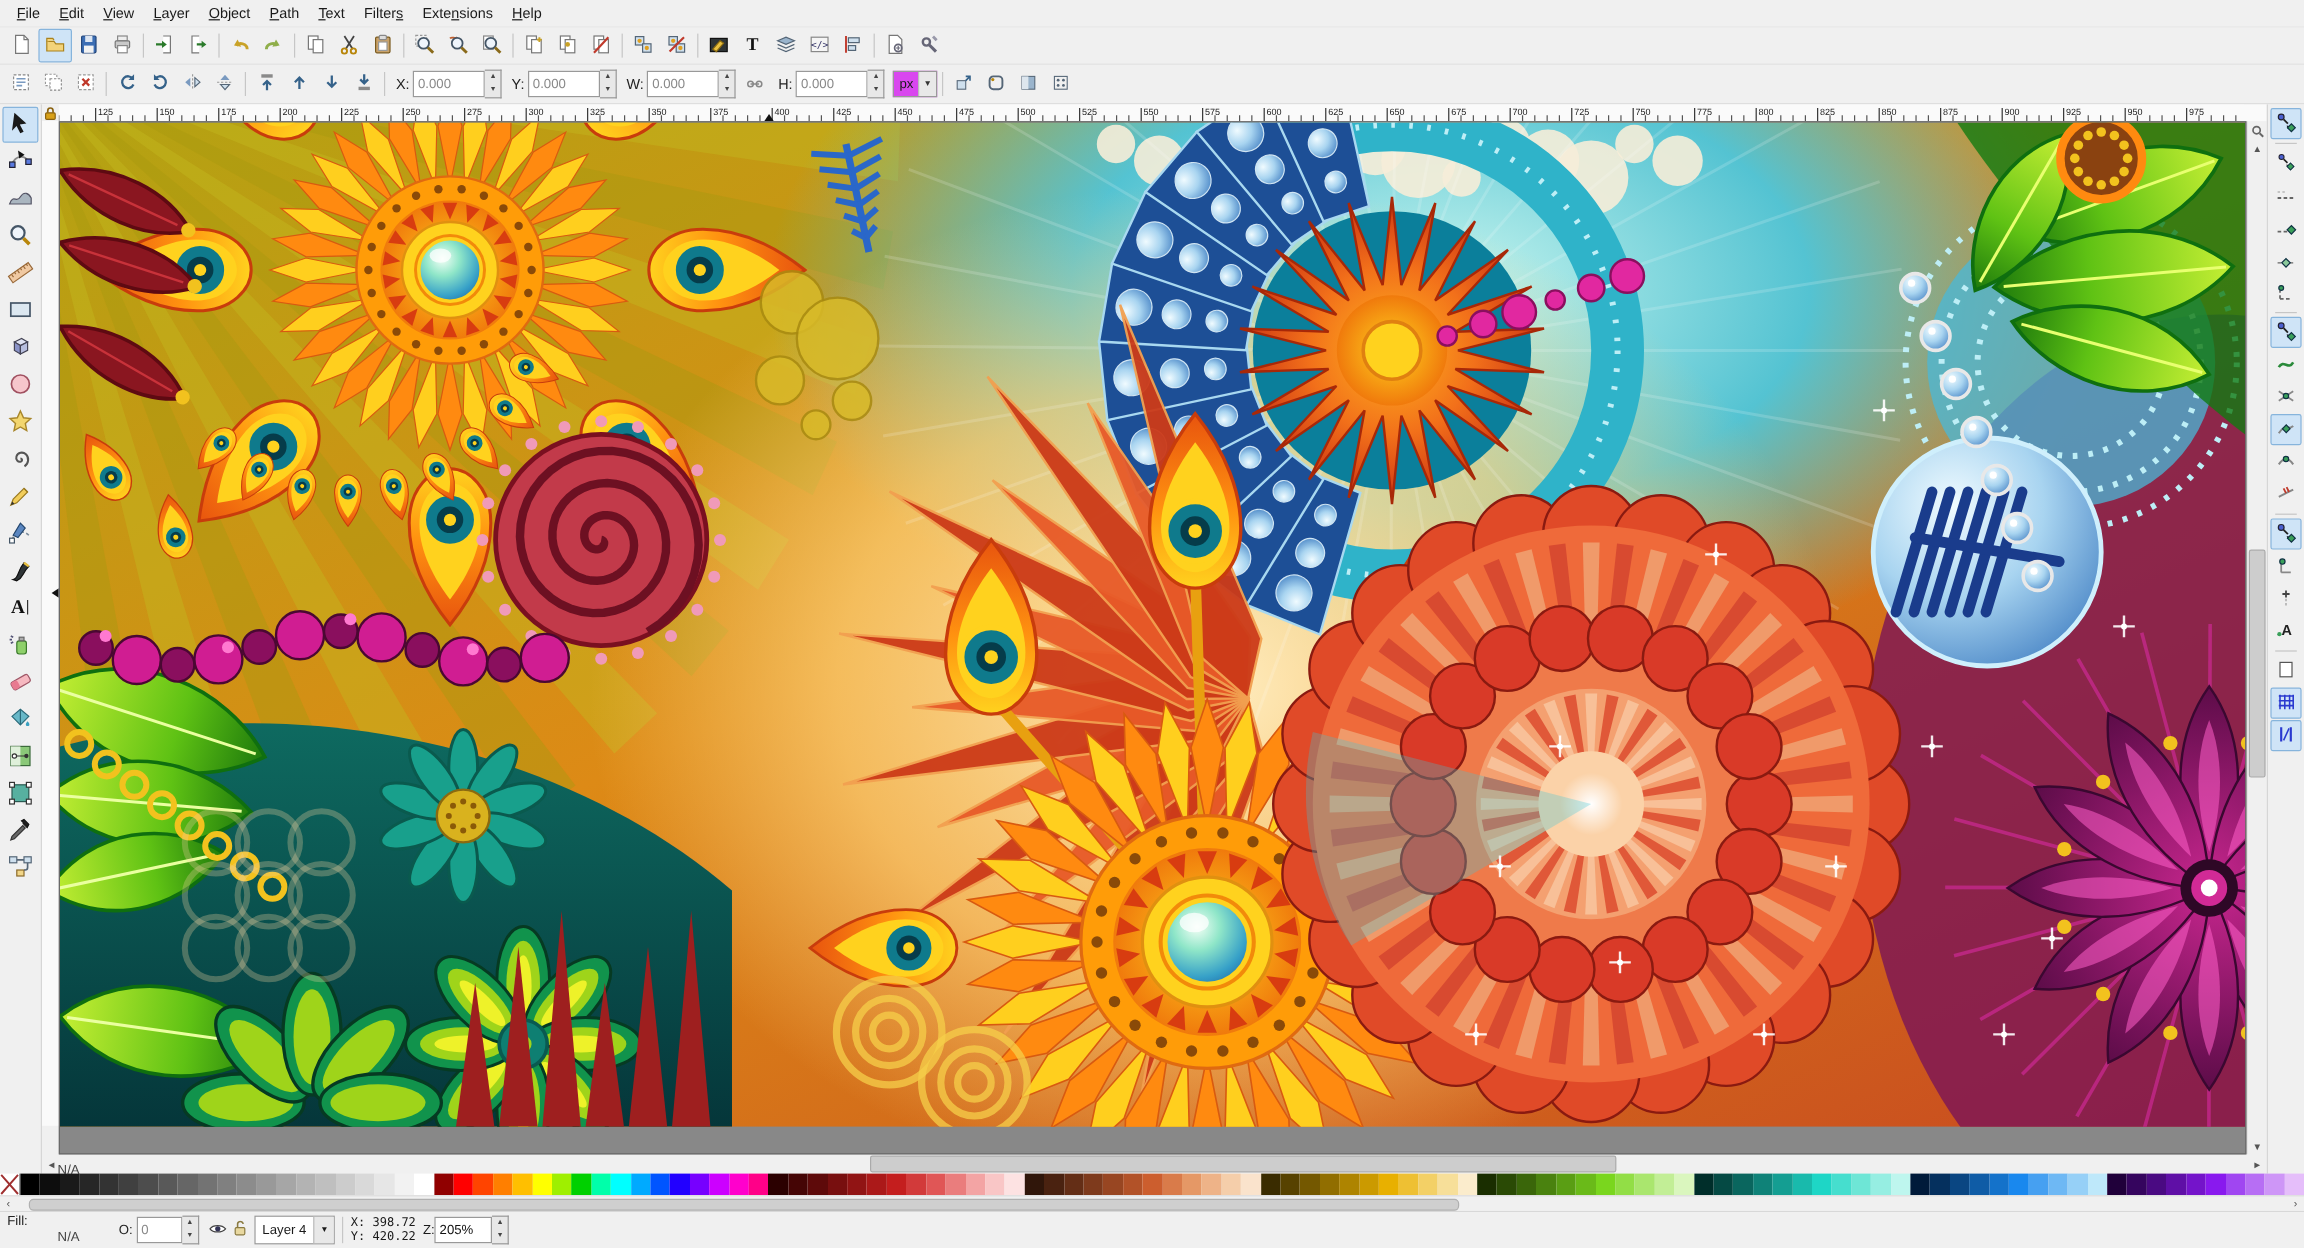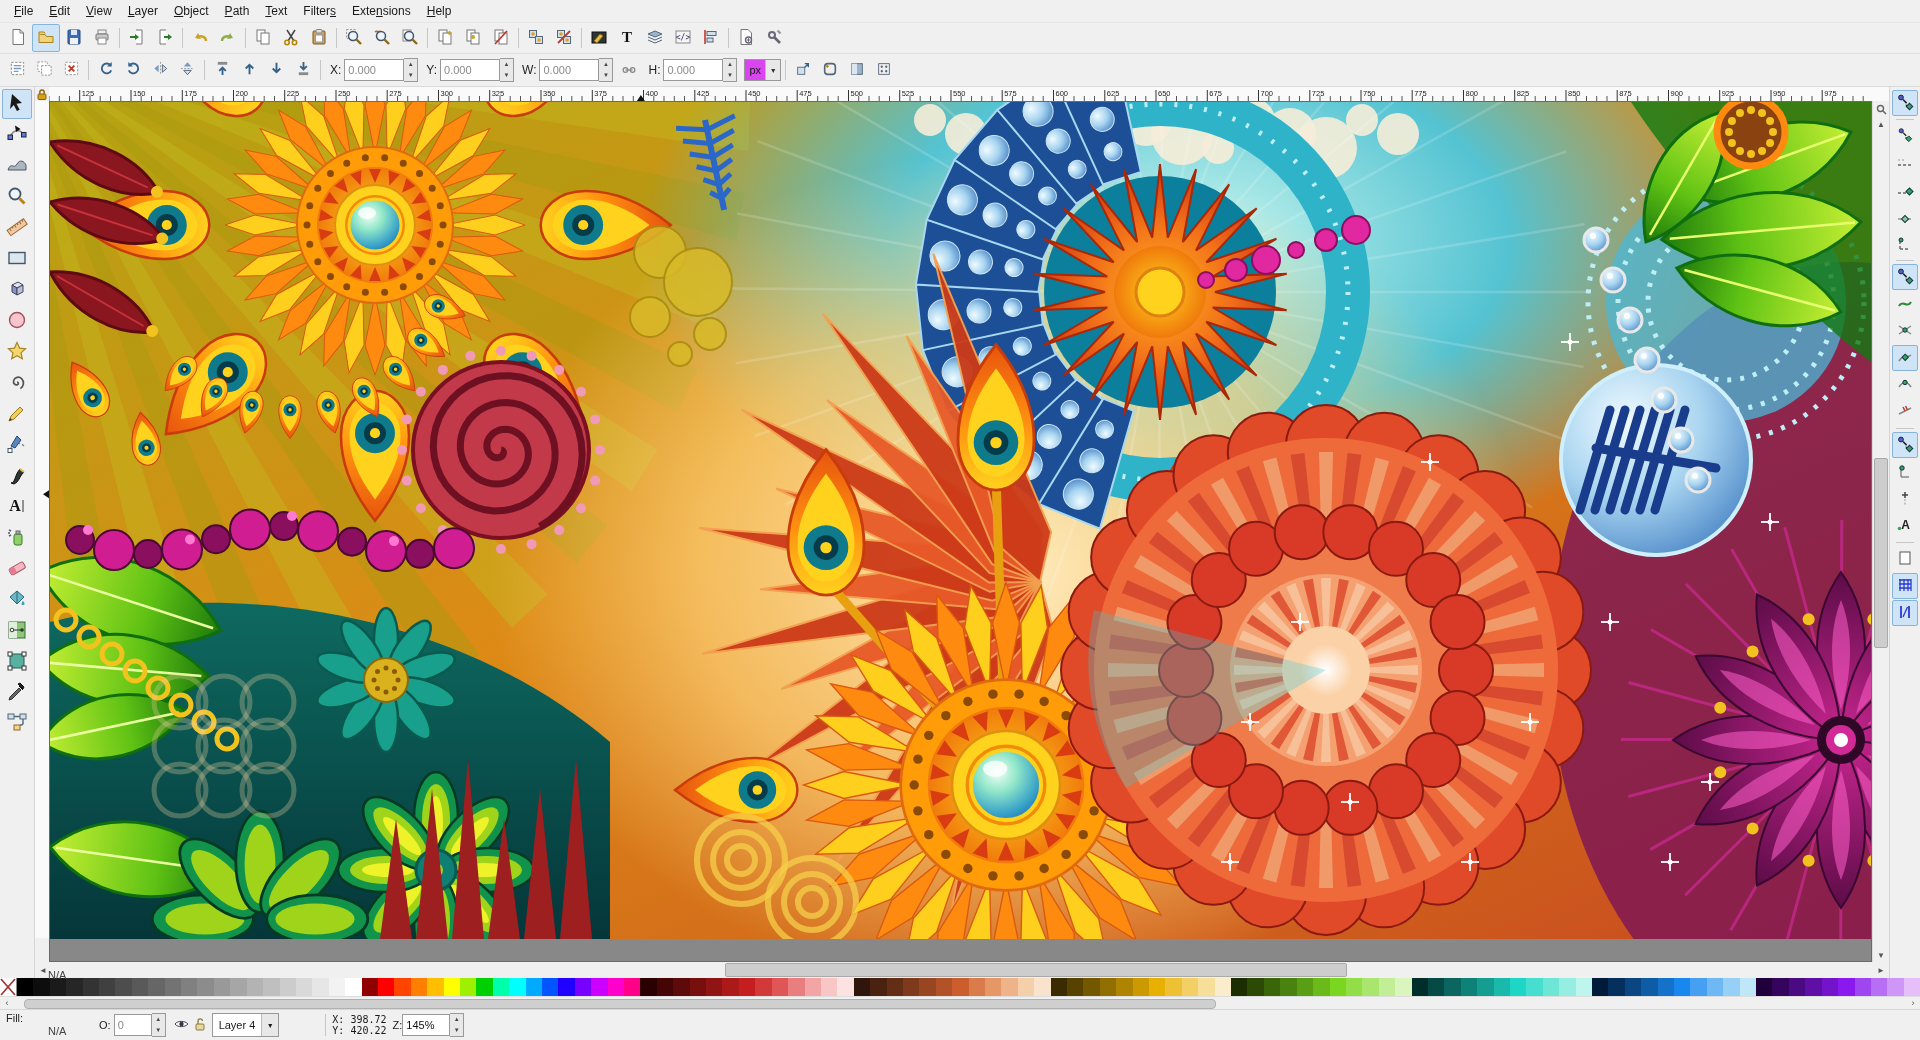--- a/index.html
+++ b/index.html
@@ -61,21 +61,21 @@
   .swatchx{width:16px;flex:0 0 auto;background:#fff;border-right:1px solid #888;}
   .palettescroll{height:12px;background:#f0f0f0;position:relative;flex:0 0 auto;border-top:1px solid #ddd;}
   .palettescroll .parr{position:absolute;top:0;width:14px;height:12px;font-size:9px;color:#555;display:flex;align-items:center;justify-content:center;}
   .pthumb{position:absolute;top:2px;height:8px;background:#cfcfcf;border:1px solid #b0b0b0;border-radius:4px;}
   
   .statusbar{height:30px;background:#f0f0f0;border-top:1px solid #d8d8d8;display:flex;align-items:center;padding:0 6px;gap:6px;flex:0 0 auto;font-size:11px;}
   .fsblock{display:grid;grid-template-columns:38px 40px;line-height:13px;column-gap:4px;}
   .fsblock .lab{color:#222;margin-top:43px;}
   .fsblock .val{color:#444;}
   .statusmsg{flex:1 1 auto;white-space:nowrap;overflow:hidden;text-overflow:ellipsis;font-size:12px;color:#111;padding-left:4px;}
-  .xyblock{font-family:"DejaVu Sans Mono",monospace;font-size:10px;line-height:11px;text-align:left;border-left:1px solid #c6c6c6;padding-left:6px;margin-left:40px;}
+  .xyblock{font-family:"DejaVu Sans Mono",monospace;font-size:10px;line-height:11px;text-align:left;border-left:1px solid #c6c6c6;padding-left:6px;}
   .layersel{display:flex;align-items:center;border:1px solid #999;background:#fff;height:22px;}
   .layersel .lval{padding:0 6px;font-size:11px;white-space:nowrap;}
   .layersel .uarr{width:16px;height:100%;background:#e8e8e8;border-left:1px solid #bbb;font-size:7px;display:flex;align-items:center;justify-content:center;}
   .zoombox{display:flex;align-items:center;}
   .zoombox .spinbox{width:40px;color:#111;}
 </style>
 </head>
 <body>
 
 <div class="app">
@@ -2202,20 +2202,20 @@
     <div class="layersel">
       <span class="lval">Layer 4</span>
       <span class="uarr">▼</span>
     </div>
     <div class="xyblock">
       <div><span>X:</span> <span>398.72</span></div>
       <div><span>Y:</span> <span>420.22</span></div>
     </div>
     <div class="zoombox">
       <span class="flabel">Z:</span>
-      <span class="spinbox">145%</span>
+      <span class="spinbox">205%</span>
       <span class="spinarrows">
           <span>▲</span>
           <span>▼</span>
         </span>
     </div>
   </div>
 </div>
 
 </body></html>

